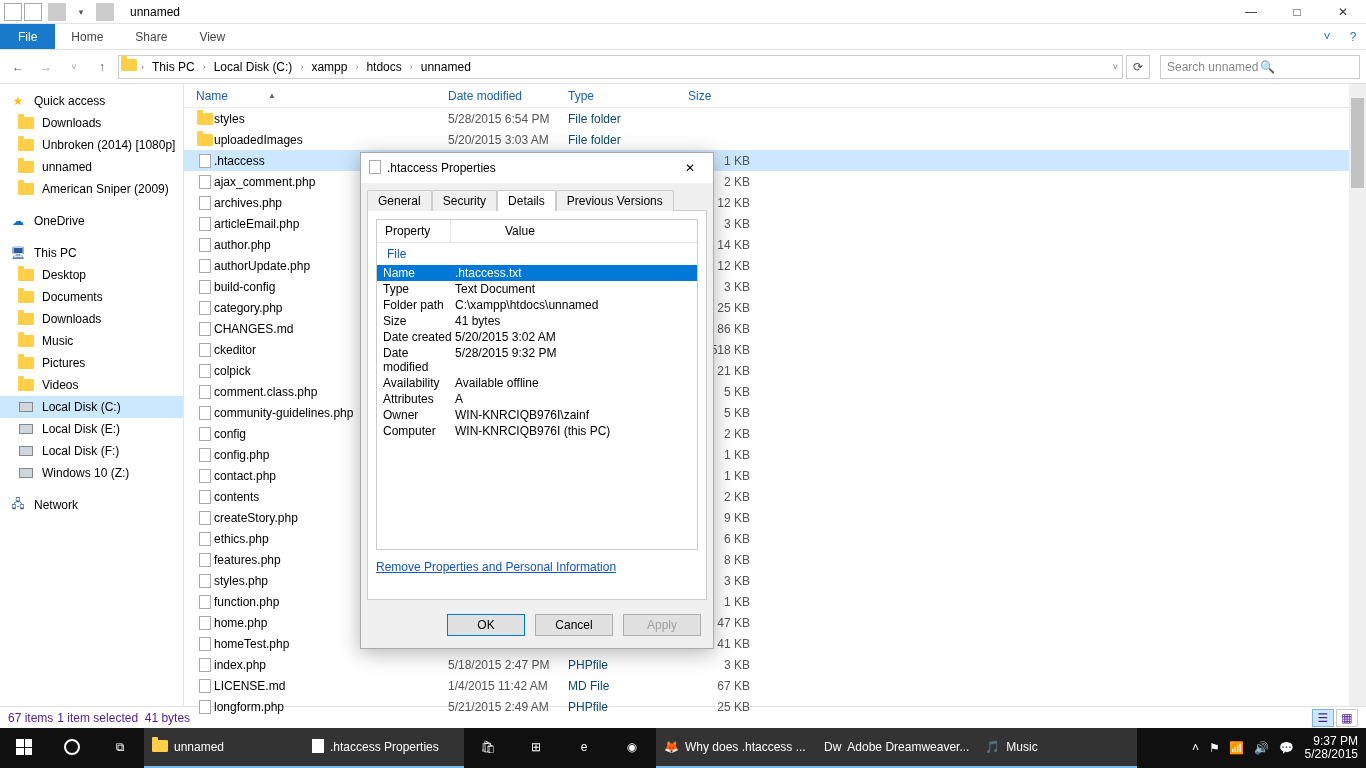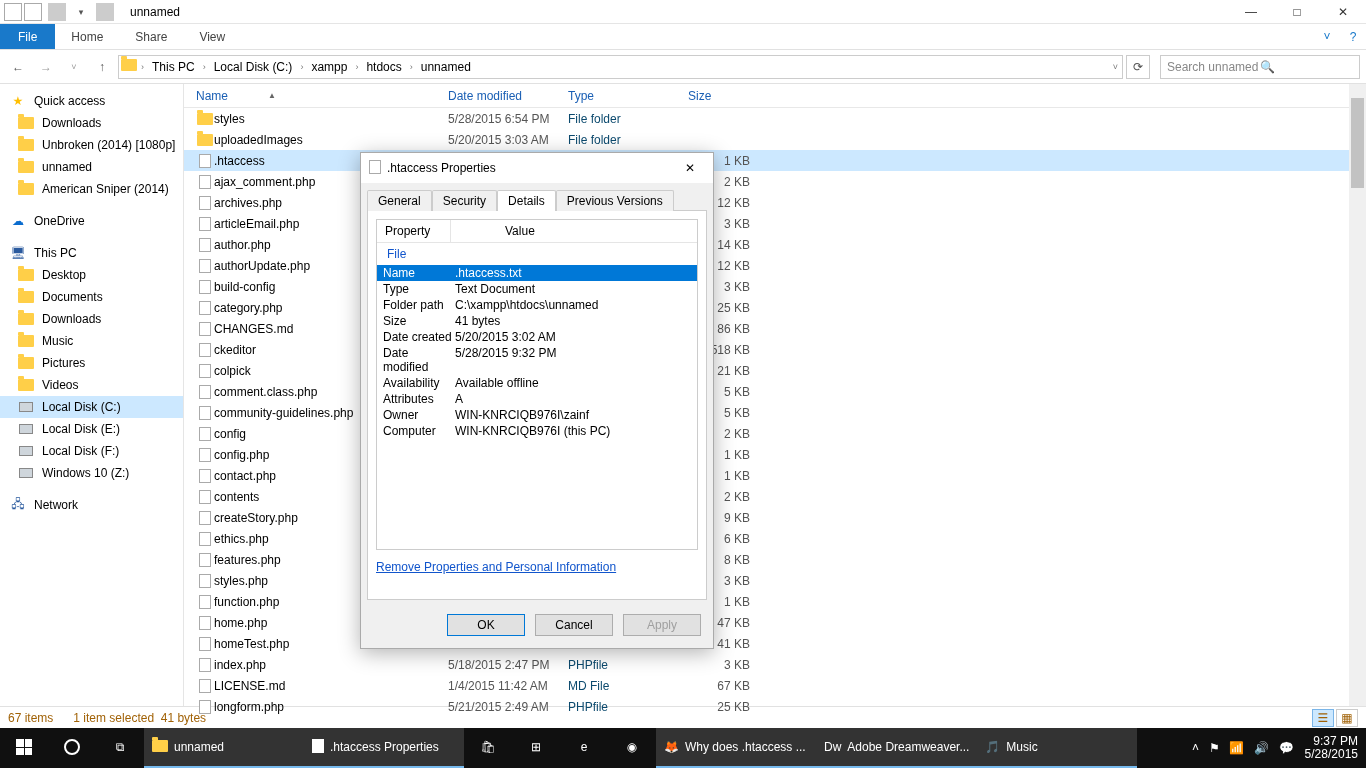--- a/index.html
+++ b/index.html
@@ -62,21 +62,21 @@
 .row{ display:flex; height:21px; align-items:center; padding-left:12px;}
 .row.selected{ background:#cce8ff;}
 .row .ico{width:18px;display:inline-flex;align-items:center;justify-content:center;}
 .row .name{width:234px; white-space:nowrap; overflow:hidden;}
 .row .date{width:120px;color:#555;}
 .row .type{width:120px;color:#0c4a6e;}
 .row .size{width:70px;text-align:right;color:#555;padding-right:8px;}
 .file-ico{width:12px;height:14px;background:#fff;border:1px solid #aaa;display:inline-block;position:relative;}
 
 
-.statusbar{ height:22px; border-top:1px solid #e1e1e1; display:flex; align-items:center; padding:0 8px; color:#a16207; gap:20px;}
+.statusbar{ height:22px; border-top:1px solid #e1e1e1; display:flex; align-items:center; padding:0 8px; color:#4c1d95; gap:4px;}
 .statusbar .right{margin-left:auto;display:flex;gap:2px;}
 .viewbtn{width:22px;height:18px;border:1px solid #ccc;display:flex;align-items:center;justify-content:center;}
 .viewbtn.active{background:#cce8ff;border-color:#7ab5e8;}
 
 
 .dialog{ position:absolute; left:360px; top:152px; width:354px; background:#f0f0f0; border:1px solid #aaa; box-shadow:0 4px 20px rgba(0,0,0,.3);}
 .dialog-title{ height:30px; display:flex; align-items:center; padding:0 8px; background:#fff;}
 .dialog-title .ico{margin-right:6px;}
 .dialog-title .close{margin-left:auto;width:30px;text-align:center;}
 .dialog-tabs{ display:flex; padding:6px 6px 0 6px; gap:0;}
@@ -194,21 +194,21 @@
         <div class="side-item">
           <span class="ico">
             <span class="folder-mini"></span>
           </span>
           <span>unnamed</span>
         </div>
         <div class="side-item">
           <span class="ico">
             <span class="folder-mini"></span>
           </span>
-          <span>American Sniper (2014)</span>
+          <span>American Sniper (2009)</span>
         </div>
       </div>
     <div class="spacer-row"></div>
     <div class="side-item header">
         <span class="ico onedrive-ico">☁</span>
         <span>OneDrive</span>
       </div>
     <div class="spacer-row"></div>
     <div class="side-item header">
         <span class="ico pc-ico">🖥</span>

